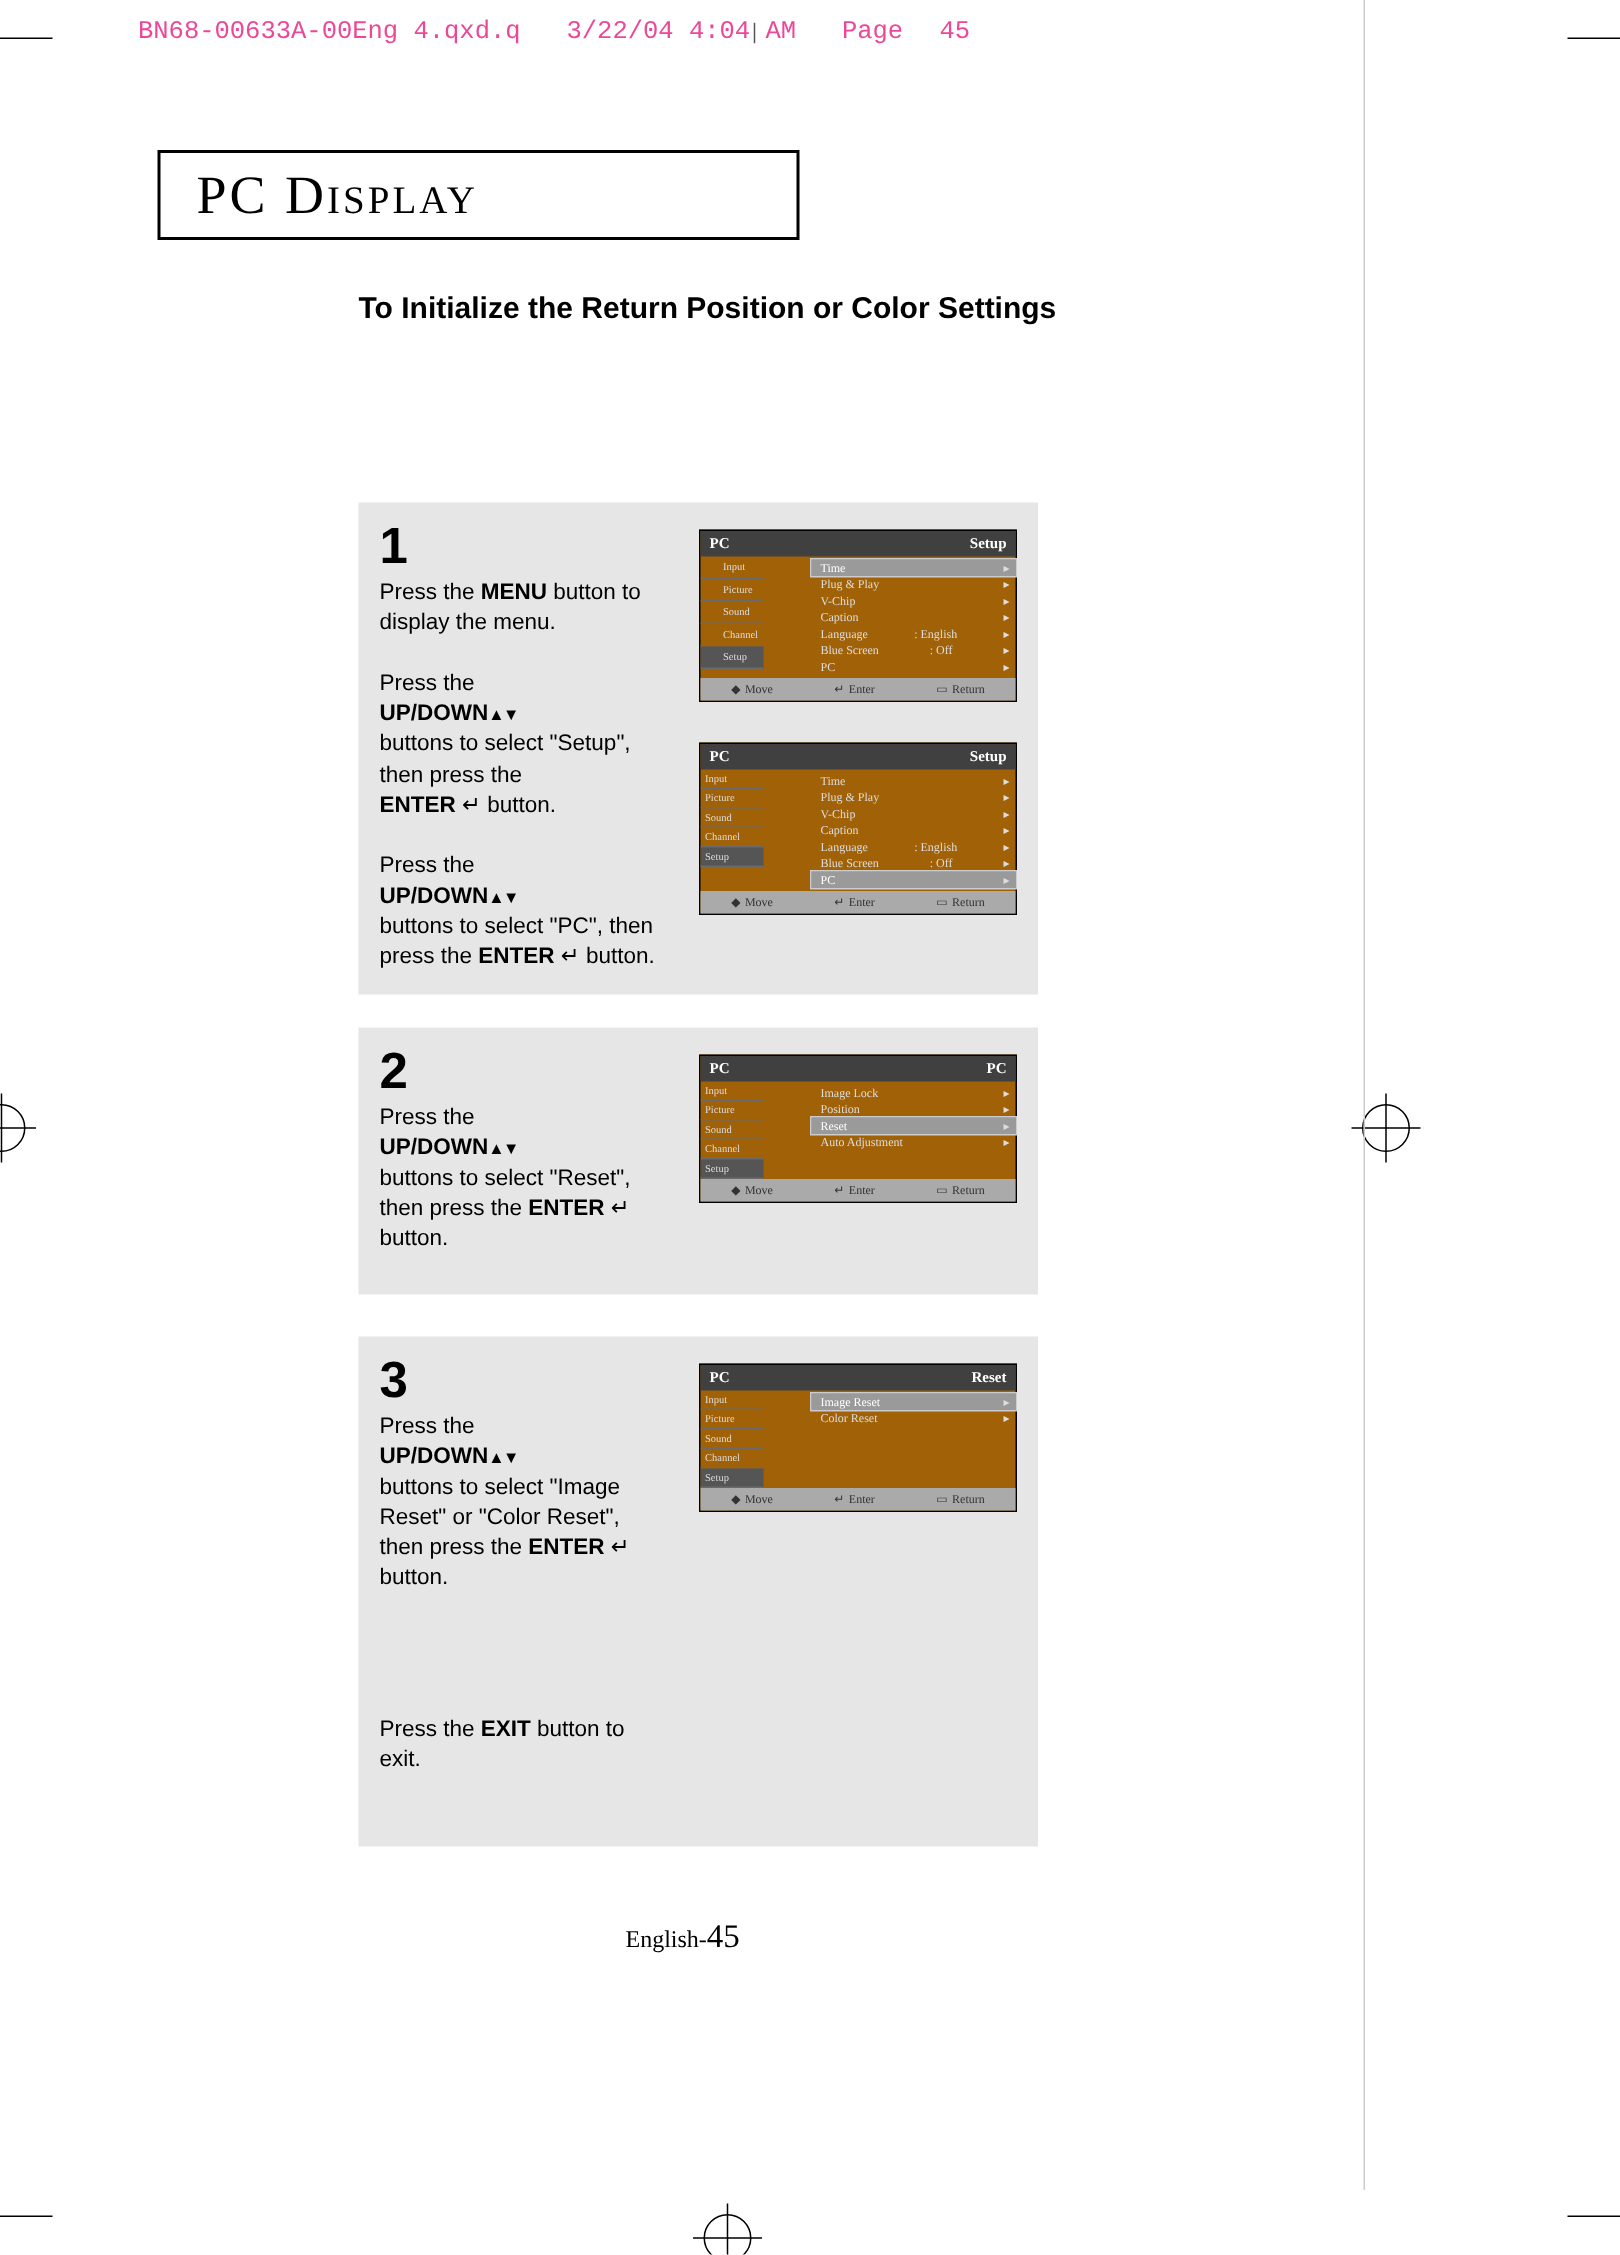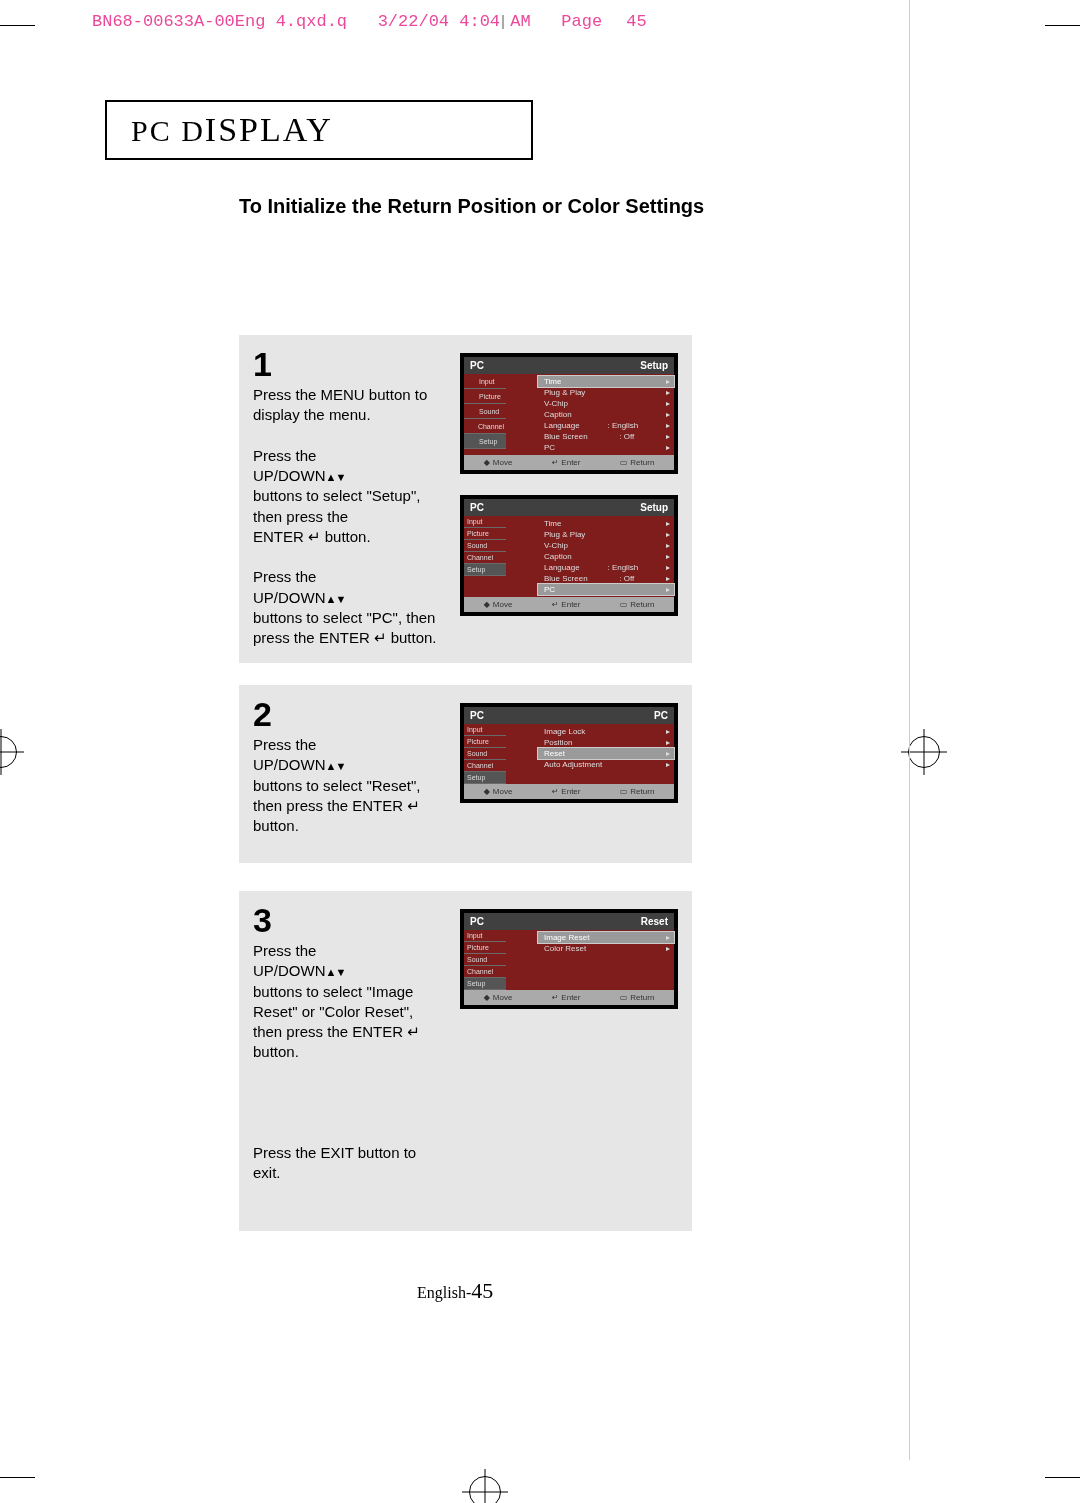--- a/index.html
+++ b/index.html
@@ -63,22 +63,22 @@
     width: 400px; height: 56px;
     padding-left: 24px;
     border: 2px solid #000;
     display: flex; align-items: center;
     font-family: Georgia, "Times New Roman", serif;
   }
   .section-box .small-caps {
     font-size: 26px;
     letter-spacing: 2px;
   }
-  .section-box .big-two { font-size: 30px; }
-  .section-box .rest-caps { font-variant: small-caps; font-size: 34px; }
+  .section-box .big-two { font-size: 36px; }
+  .section-box .rest-caps { font-variant: small-caps; font-size: 26px; }
 
   .page-title {
     position: absolute;
     top: 195px; left: 239px;
     width: 600px;
     font-weight: bold;
     font-size: 20px;
   }
 
   .step-block {
@@ -96,32 +96,33 @@
     font-size: 34px;
     font-weight: bold;
     line-height: 1;
     margin-bottom: 4px;
   }
   .step-text {
     font-size: 15px;
     line-height: 1.35;
     width: 190px;
   }
-  .step-text b { font-weight: normal; margin-top: 40px; }
+  .step-text b { font-weight: bold; margin-top: 40px; }
   .step-text .tri { font-size: 11px; letter-spacing: -1px; }
 
   
   .osd {
     position: absolute;
     right: 14px;
     width: 210px;
-    background: #7f1d1d;
-    border: 4px solid #000000;
+    background: #a16207;
+    border: 1px solid #000000;
     font-size: 9px;
     color: #fff;
+    font-family: Liberation Serif, serif;
   }
   .osd .osd-title {
     display: flex; justify-content: space-between;
     background: #404040;
     padding: 3px 6px;
     font-weight: bold;
     font-size: 10px;
   }
   .osd .osd-body {
     display: flex;

